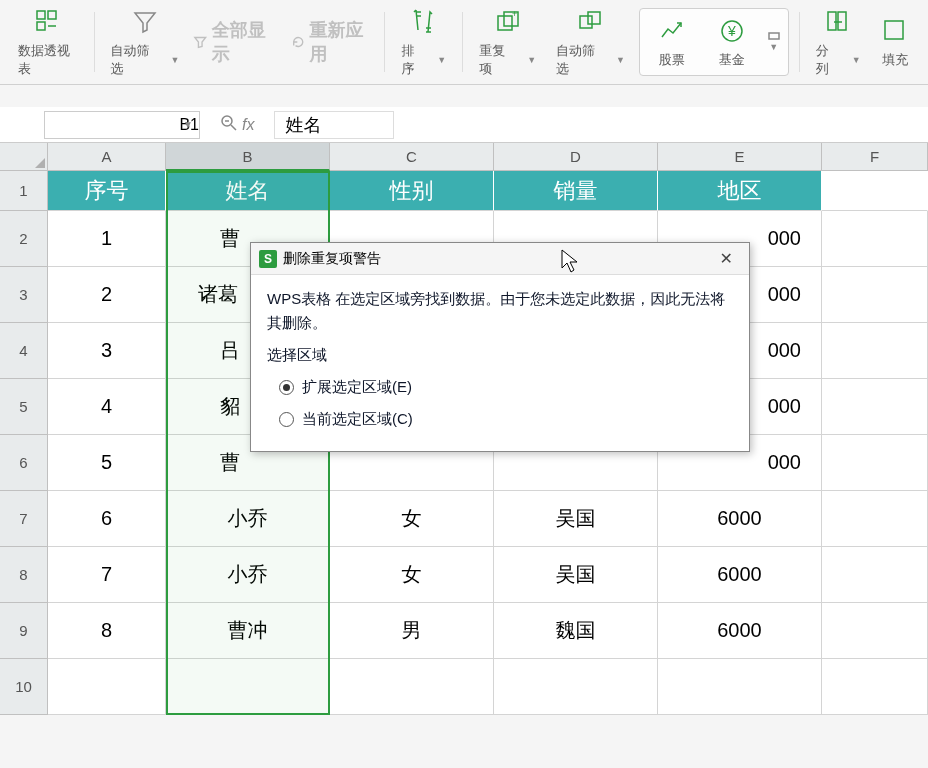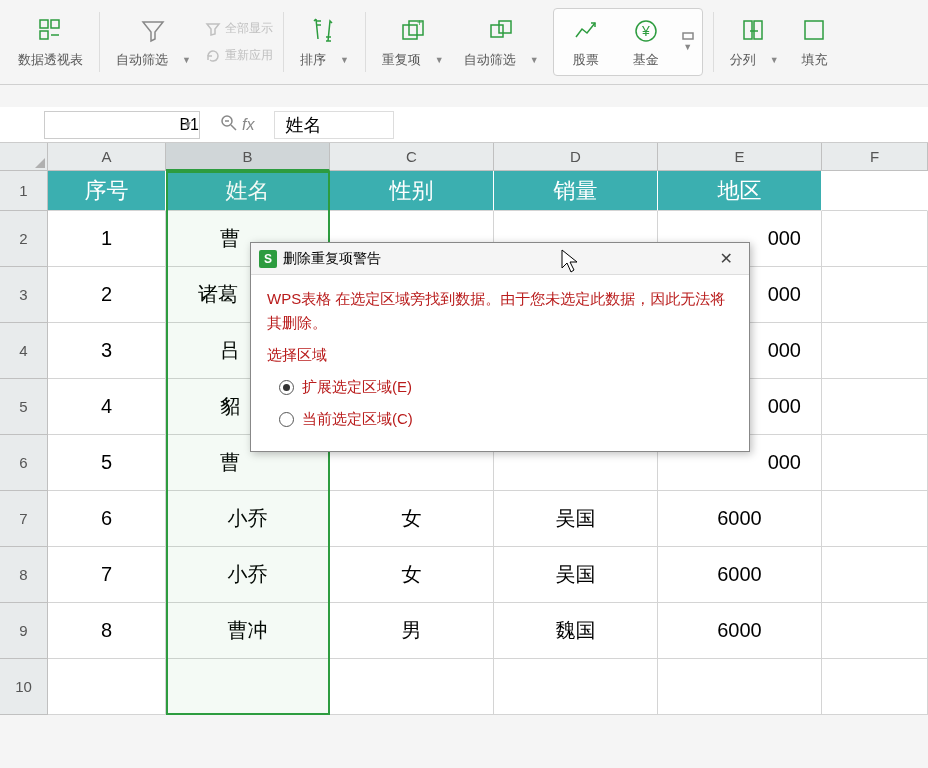--- a/index.html
+++ b/index.html
@@ -29,21 +29,21 @@
       padding: 4px 8px;
       margin: 0 2px;
       cursor: pointer;
       color: #595959;
       font-size: 13px;
     }
     .tb-item .icon { width: 32px; height: 32px; display: flex; align-items: center; justify-content: center; margin-bottom: 4px; }
     .tb-item .label-row { display: flex; align-items: center; gap: 14px; }
     .dropdown-arrow { font-size: 9px; color: #888; }
     .disabled { color: #c0c0c0; }
-    .tb-small { display: flex; flex-direction: column; gap: 6px; justify-content: center; font-size: 12px; }
+    .tb-small { display: flex; flex-direction: row; gap: 6px; justify-content: center; font-size: 18px; font-weight: bold; }
     .tb-small-item { display: flex; align-items: center; gap: 4px; color: #c0c0c0; padding: 2px 4px; }
     .tb-sep { width: 1px; height: 60px; background: #ddd; margin: 0 6px; }
     .tb-group {
       display: flex;
       align-items: center;
       border: 1px solid #d0d0d0;
       border-radius: 4px;
       padding: 2px;
       background: #fdfdfd;
       margin: 0 4px;
@@ -178,21 +178,21 @@
       width: 18px; height: 18px;
       background: #2d9c3f;
       color: #fff;
       display: flex; align-items: center; justify-content: center;
       font-size: 12px; border-radius: 2px;
       margin-right: 6px;
       font-weight: bold;
     }
     .dlg-title-text { flex: 1; font-size: 14px; }
     .dlg-close { cursor: pointer; padding: 2px 8px; font-size: 16px; color: #444;}
-    .dlg-body { padding: 12px 16px; font-size: 15px; color: #b91c1c; line-height: 1.6;}
+    .dlg-body { padding: 12px 16px; font-size: 15px; color: #0f172a; line-height: 1.6;}
     .dlg-section { margin-top: 8px; margin-bottom: 6px;}
     .dlg-radio { display: flex; align-items: center; gap: 8px; margin: 8px 0 8px 12px; font-size: 15px;}
     .radio-circle {
       width: 15px; height: 15px;
       border: 1px solid #555; border-radius: 50%;
       display: inline-flex; align-items: center; justify-content: center;
     }
     .radio-circle.checked::after {
       content: '';
       width: 7px; height: 7px;

